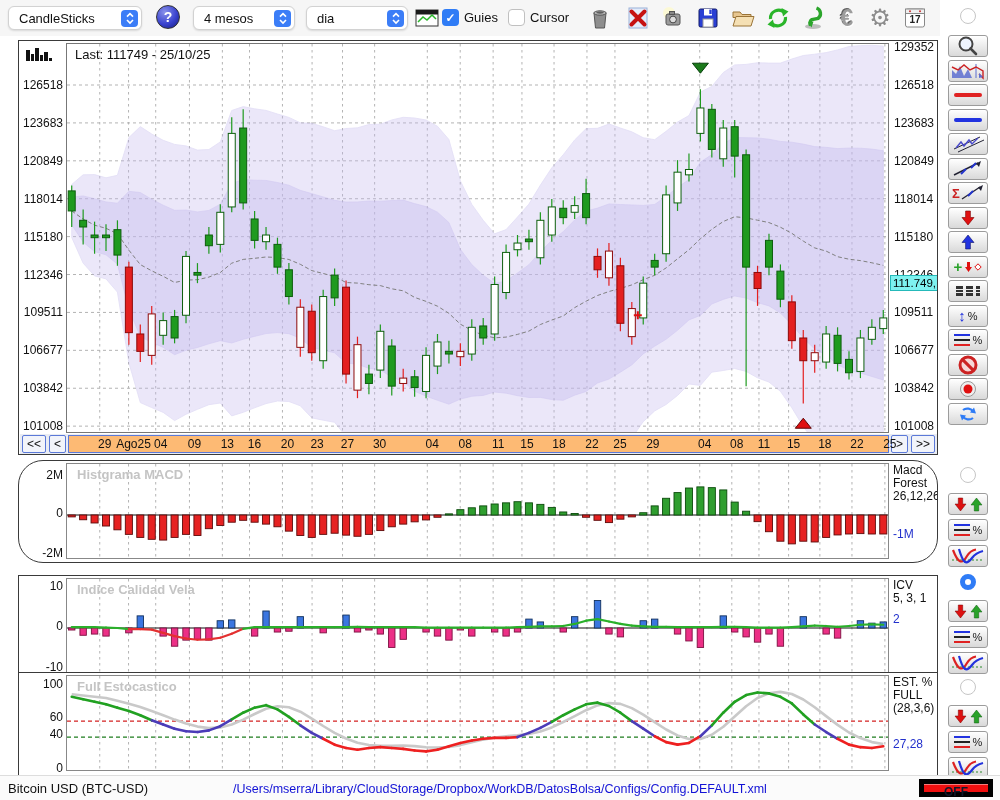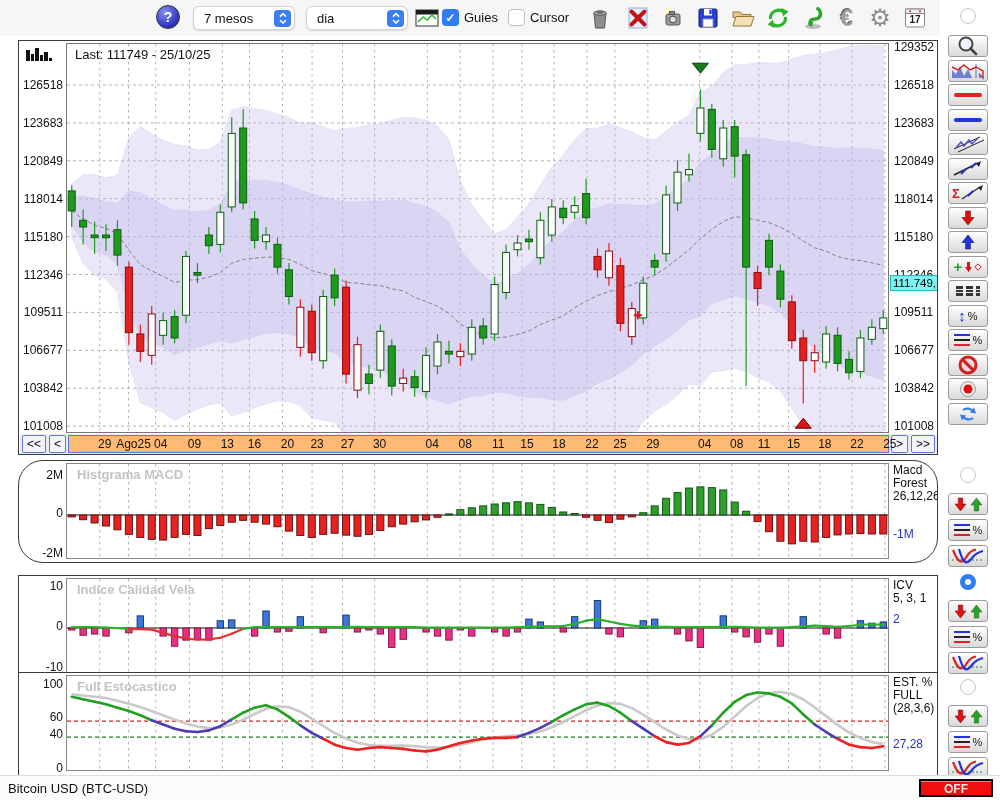--- a/index.html
+++ b/index.html
@@ -51,35 +51,44 @@
   .radio { position:absolute; left:20px; width:16px; height:16px; border-radius:50%; background:#fff;
            border:1.5px solid #c6c6c6; cursor:pointer; }
   .radio.on { border:5px solid #2f7cf6; }
   .dashrow { width:24px; height:2.5px; margin:1.2px 0;
              background:repeating-linear-gradient(90deg,#333 0 7px,transparent 7px 10px); }
 
   
   #statusbar { position:absolute; left:0; top:775px; width:1000px; height:25px; background:#fbfbfb; border-top:1px solid #ddd; }
   #sym { position:absolute; left:8px; top:5px; font-size:13px; color:#111; }
   #cfgpath { position:absolute; left:0; right:0; top:6px; text-align:center; font-size:12.5px; color:#1212d6; }
-  #offbtn { position:absolute; left:919px; top:3px; width:74px; height:18px; background:#ef0f0f; border:2px solid #000000;
-            color:#e5e5e5; font-size:12px; font-weight:bold; text-align:center; line-height:16px; cursor:pointer;
+  #offbtn { position:absolute; left:919px; top:3px; width:74px; height:18px; background:#ef0f0f; border:5px solid #000000;
+            color:#0f172a; font-size:12px; font-weight:bold; text-align:center; line-height:16px; cursor:pointer;
             box-shadow:inset 0 1px 0 rgba(255,255,255,.45); }
 </style>
 </head>
 <body>
 
 <div id="window">
 
   <div id="toolbar">
+    <div class="sel" style="left:8px;width:134px;">
+      <span>CandleSticks</span>
+      <span class="chev">
+        <svg width="10" height="13">
+            <path d="M2 4.6 L5 1.6 L8 4.6" stroke="#fff" fill="none" stroke-width="1.6"></path>
+            <path d="M2 8 L5 11 L8 8" stroke="#fff" fill="none" stroke-width="1.6"></path>
+          </svg>
+      </span>
+    </div>
     <div class="help" style="left:156px;">
         <span>?</span>
       </div>
     <div class="sel" style="left:193px;width:102px;">
-      <span>7 mesos</span>
+      <span>4 mesos</span>
       <span class="chev">
         <svg width="10" height="13">
             <path d="M2 4.6 L5 1.6 L8 4.6" stroke="#fff" fill="none" stroke-width="1.6"></path>
             <path d="M2 8 L5 11 L8 8" stroke="#fff" fill="none" stroke-width="1.6"></path>
           </svg>
       </span>
     </div>
     <div class="sel" style="left:306px;width:102px;">
       <span>dia</span>
       <span class="chev">
@@ -1048,16 +1057,17 @@
             <line x1="2" y1="14" x2="34" y2="14" stroke="#2a8a2a" stroke-dasharray="2,2"></line>
             <path d="M3 4 C8 17,12 19,17 10 C19.5 6,22.5 4,26 3.5" stroke="#dd2222" stroke-width="2.2" fill="none"></path>
             <path d="M9 3 C13 17,16 20,22 12 C25 8,29 6,33 5" stroke="#2233dd" stroke-width="2.2" fill="none"></path>
           </svg>
         </span>
       </div>
     </div>
 
   <div id="statusbar">
     <span id="sym">Bitcoin USD (BTC-USD)</span>
+    <span id="cfgpath">/Users/mserra/Library/CloudStorage/Dropbox/WorkDB/DatosBolsa/Configs/Config.DEFAULT.xml</span>
     <div id="offbtn">OFF</div>
   </div>
 
 </div>
 
 </body></html>

